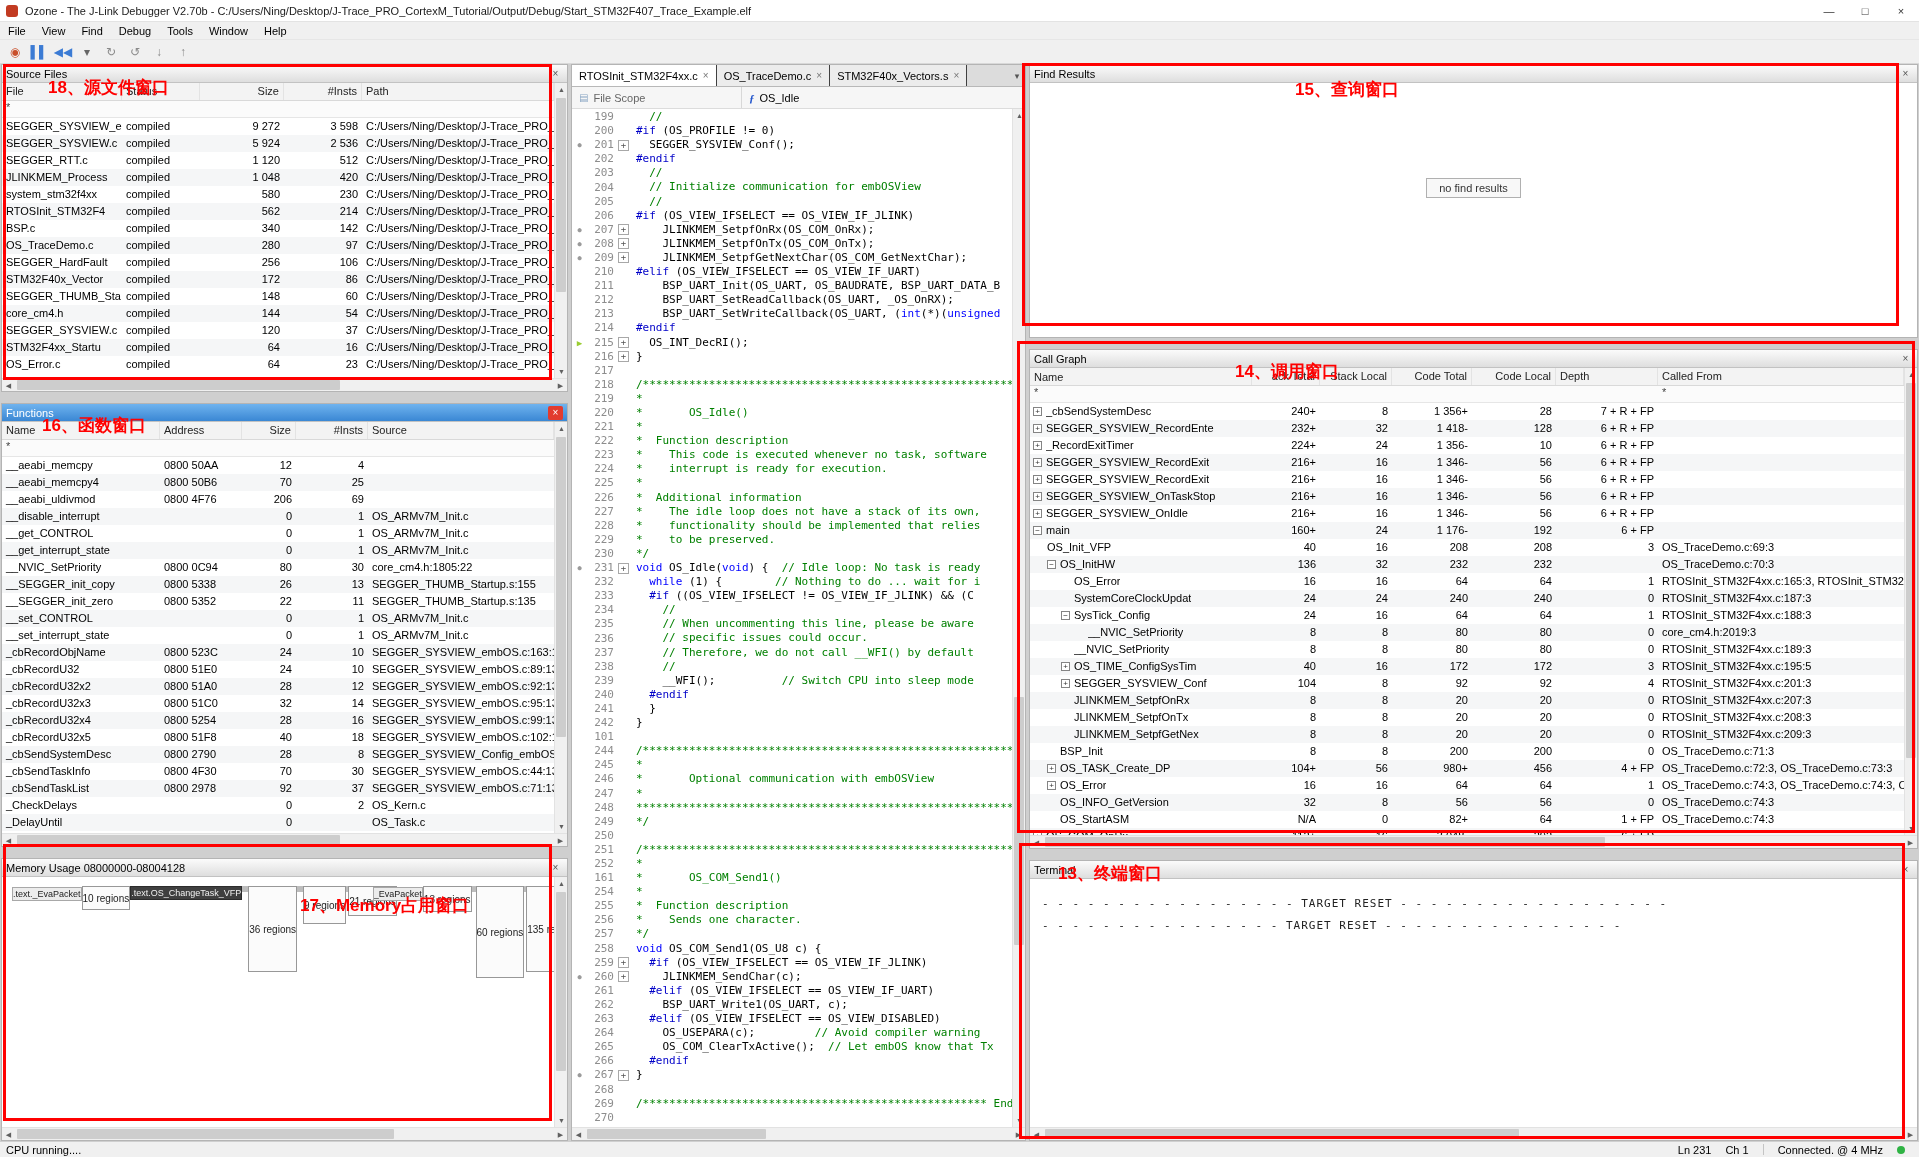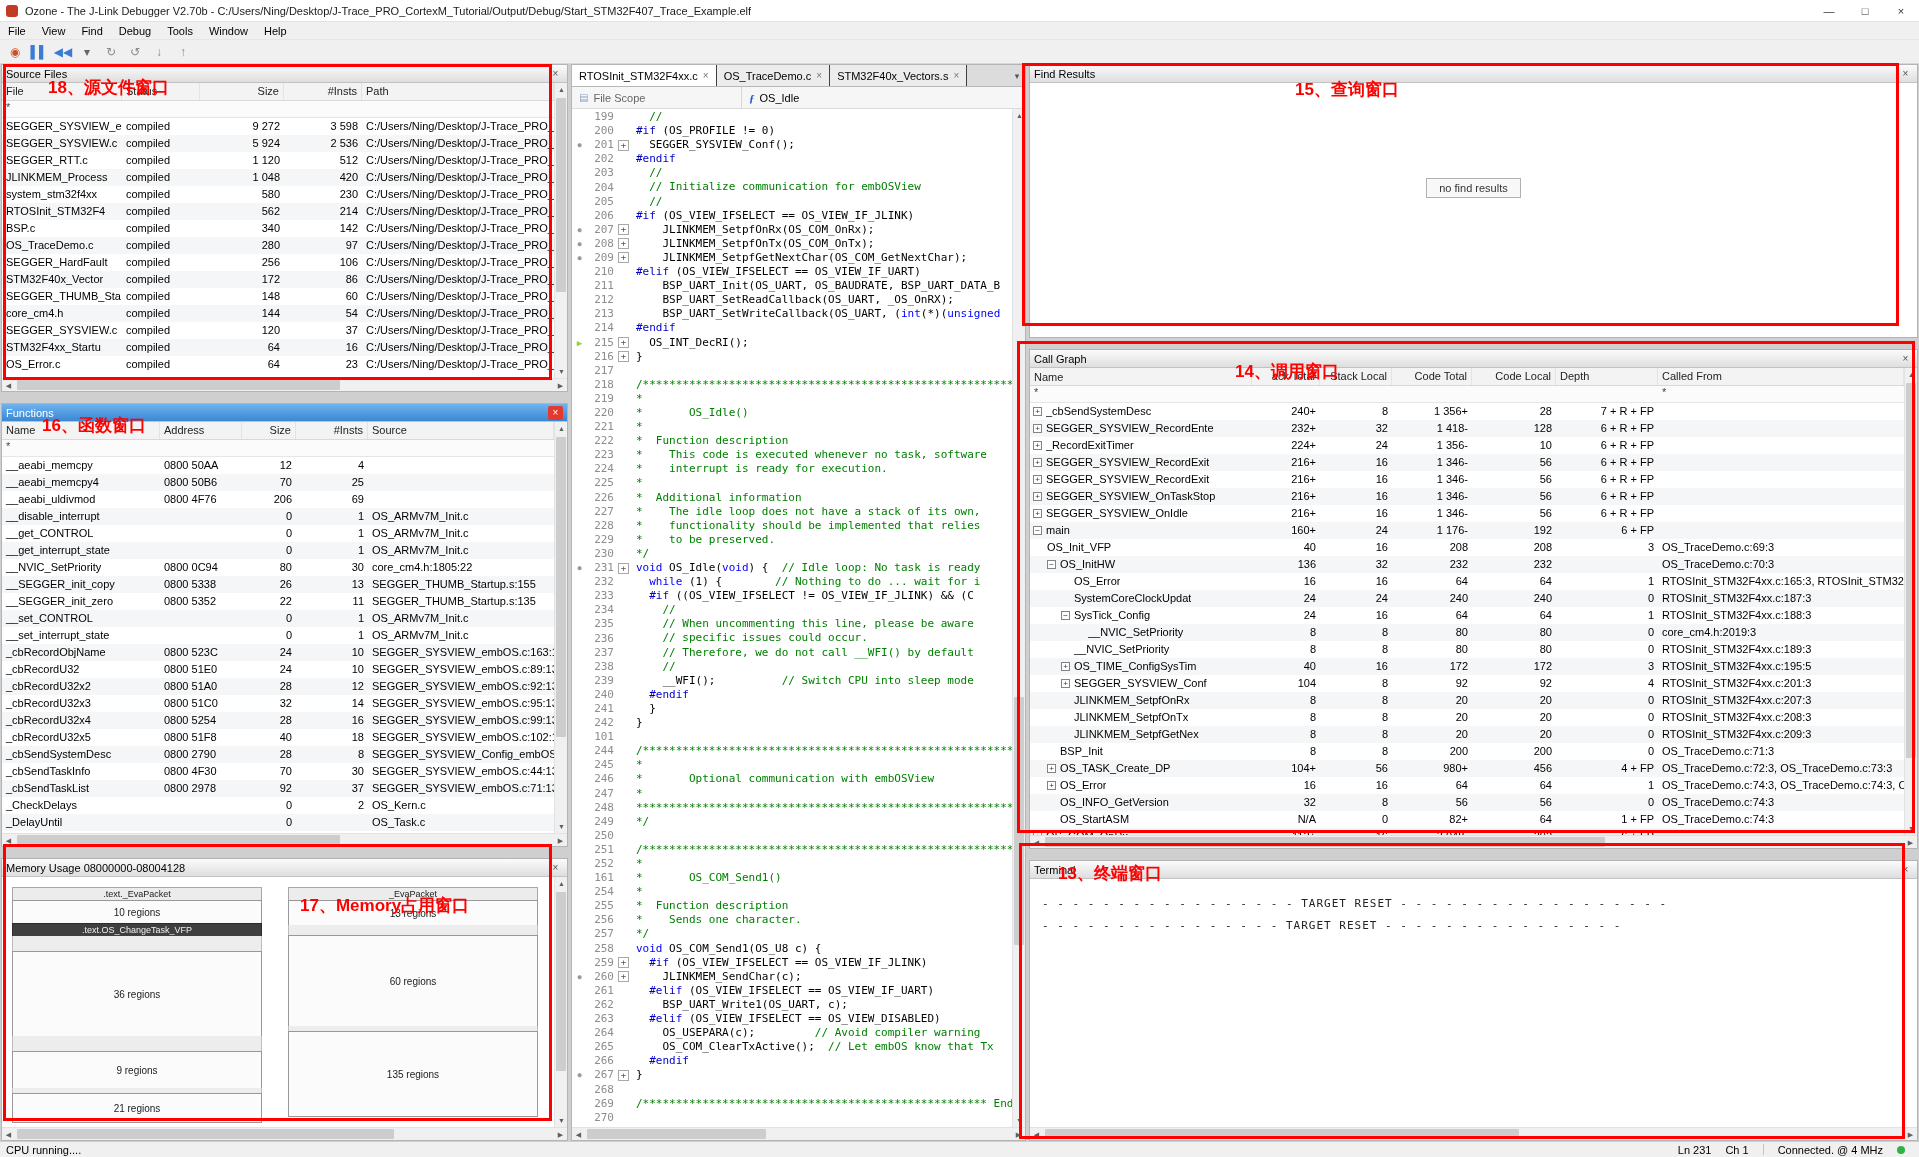--- a/index.html
+++ b/index.html
@@ -84,21 +84,21 @@
 
 .find-body{flex:1;display:flex;justify-content:center;align-items:flex-start;background:#fff}
 .nfr{margin-top:95px;border:1px solid #b0b0b0;background:#f8f8f8;padding:3px 12px;color:#333}
 
 
 .term-body{flex:1;overflow:hidden;padding-top:14px;background:#fff}
 .term-line{height:22px;line-height:22px;padding-left:12px;font-family:"DejaVu Sans Mono","Liberation Mono",monospace;font-size:11px;color:#222;letter-spacing:1px;white-space:nowrap;overflow:hidden}
 
 
 .mem-cols{flex:1;display:flex;gap:26px;padding:10px 16px 0 10px;overflow:hidden}
-.mem-col{flex:1;display:flex;flex-direction:column}
+.mem-col{flex:1;display:flex;flex-direction:row}
 .mem-col>*+*{margin-top:-1px}
 .mem-band{background:#ececec;border:1px solid #a8a8a8;font-size:9px;text-align:center;color:#222;overflow:hidden;line-height:13px;white-space:nowrap}
 .mem-dark{background:#3f3f3f;border:1px solid #2c2c2c;color:#f0f0f0;font-size:9px;text-align:center;overflow:hidden;line-height:13px;white-space:nowrap}
 .mem-block{border:1px solid #989898;background:#fbfbfb;display:flex;align-items:center;justify-content:center;font-size:10px;color:#222;overflow:hidden}
 .mem-strip{height:6px;background:#ededed;border:1px solid #bdbdbd;border-top:0}
 
 
 .statusbar{height:16px;flex:none;background:#f0f0f0;border-top:1px solid #cfcfcf;display:flex;align-items:center;padding:0 6px}
 .sb-left{flex:1;white-space:nowrap;overflow:hidden}
 .sb-right{display:flex;align-items:center;gap:14px;padding-right:8px;white-space:nowrap}

